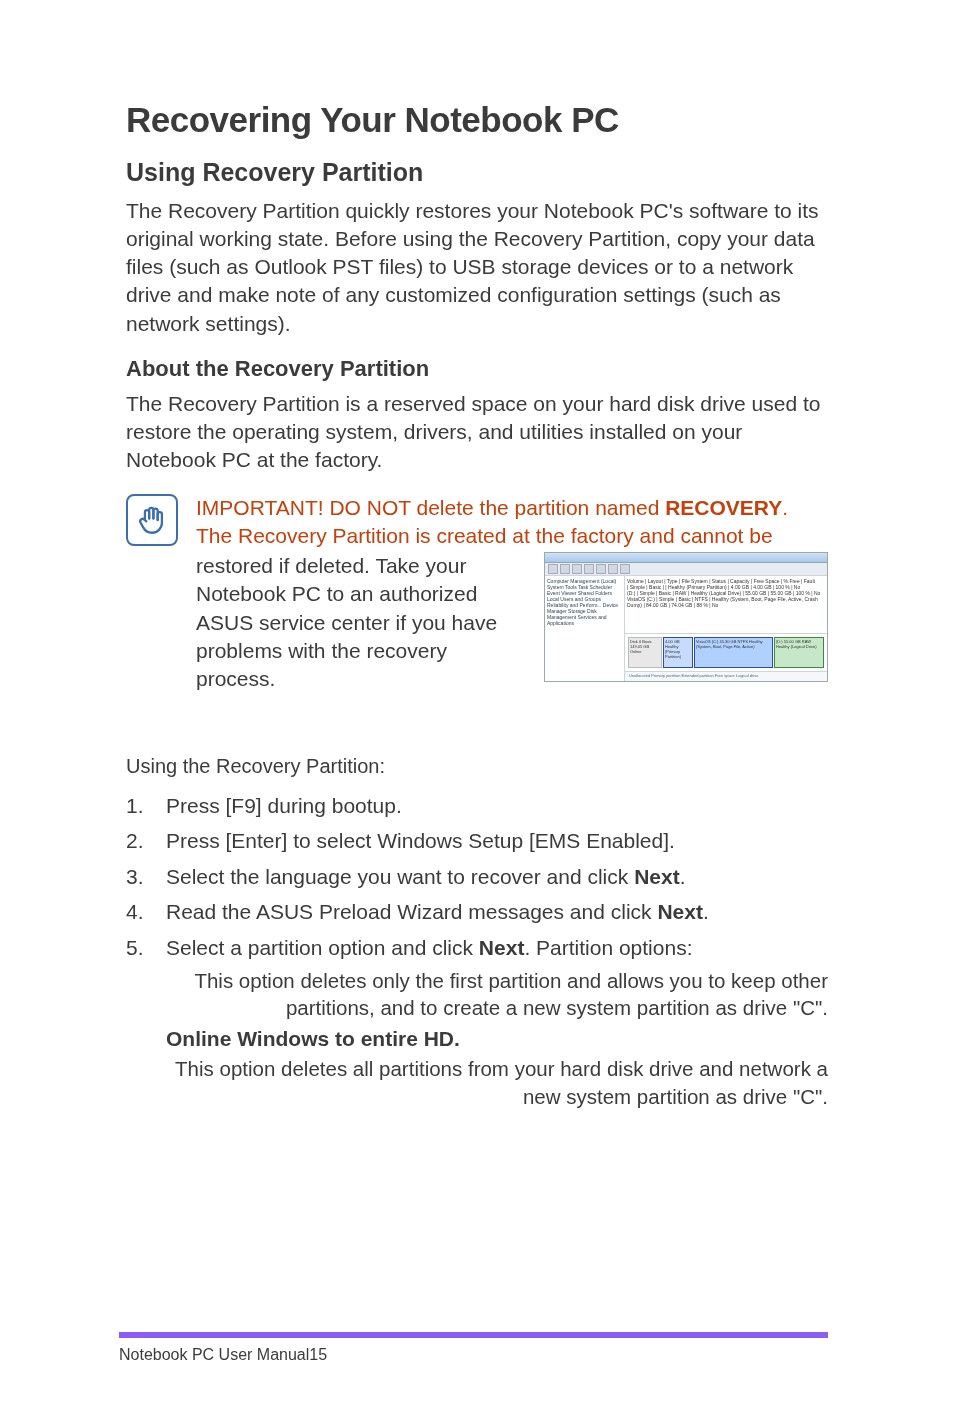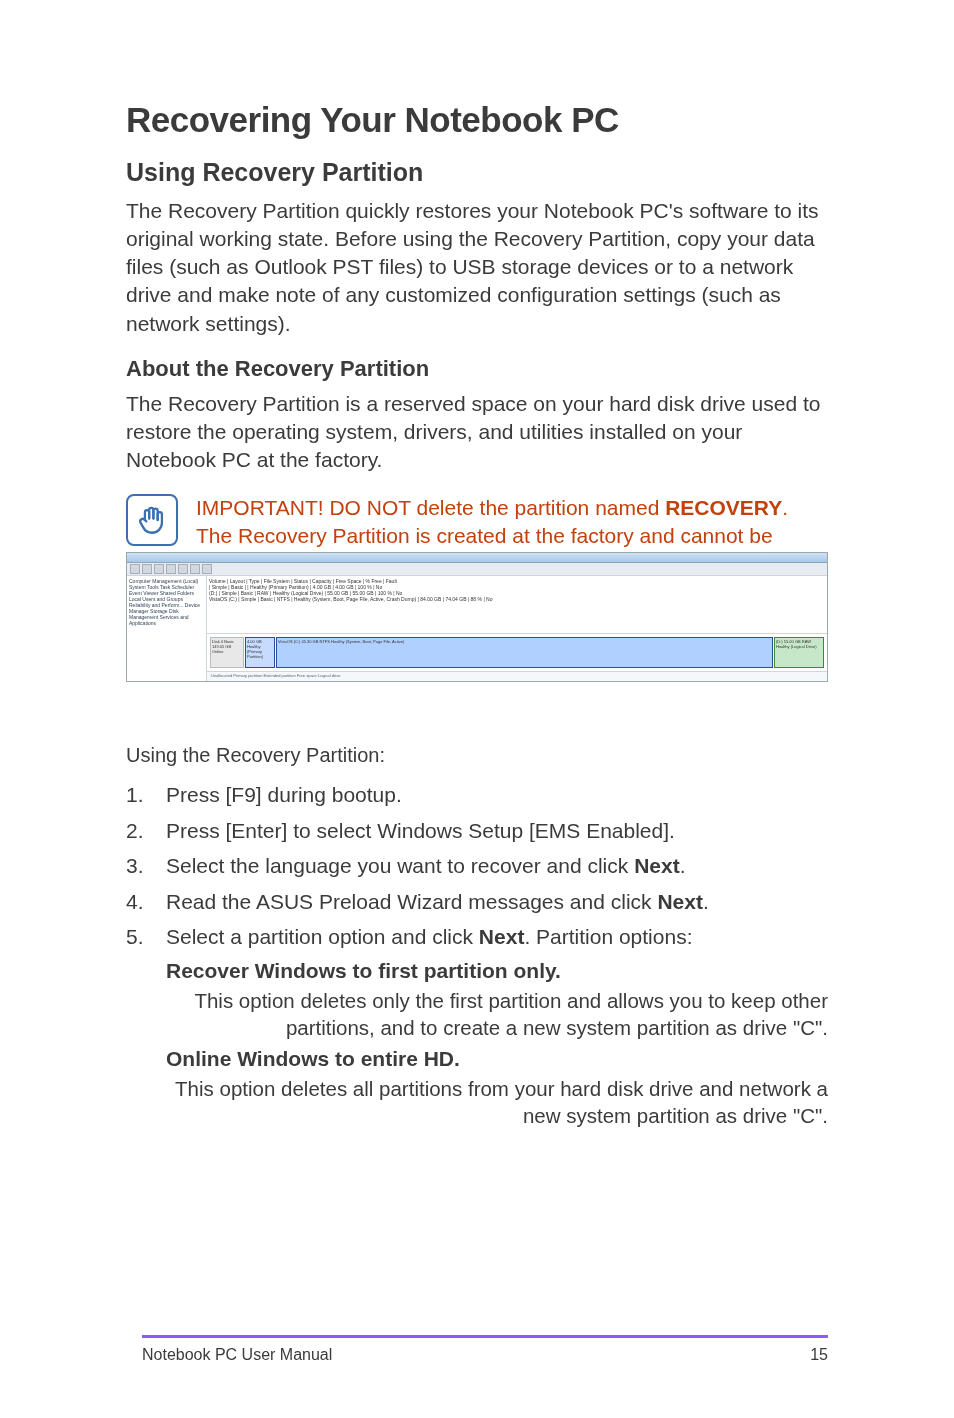--- a/index.html
+++ b/index.html
@@ -133,26 +133,25 @@
     .sub-body {
       font-size: 20.5px;
       line-height: 1.32;
       color: #3b3b3b;
       margin-bottom: 6px;
       text-align: right;
     }
     .footer {
       position: absolute;
       bottom: 54px;
-      left: 142px;
+      left: 119px;
       right: 126px;
-      border-top: 3px solid #8b5cf6;
+      border-top: 6px solid #8b5cf6;
       padding-top: 8px;
       display: flex;
-      justify-content: space-between;
       font-size: 16px;
       color: #3b3b3b;
     }
     b { font-weight: 700; }
   </style>
 </head>
 <body>
 
 <h1>Recovering Your Notebook PC</h1>
 
@@ -171,20 +170,21 @@
       <path d="M13 11V5.5a1.5 1.5 0 013 0V12"></path>
       <path d="M16 12V8a1.5 1.5 0 013 0v6a7 7 0 01-7 7h0a7 7 0 01-6.2-3.8L4 14a1.8 1.8 0 013-2l1 1"></path>
     </svg>
   </div>
   <div class="important-text">
     <span>IMPORTANT! DO NOT delete the partition named </span><b>RECOVERY</b><span>. The Recovery Partition is created at the factory and cannot be </span>
   </div>
 </div>
 
 <div class="split-row">
+  <div class="split-text">restored if deleted. Take your Notebook PC to an authorized ASUS service center if you have problems with the recovery process.</div>
   <div class="disk-mgmt-img">
     <div class="dm-bar"></div>
     <div class="dm-tool">
         <span></span>
         <span></span>
         <span></span>
         <span></span>
         <span></span>
         <span></span>
         <span></span>
@@ -238,21 +238,20 @@
   </li>
   <li>
     <span>Read the ASUS Preload Wizard messages and click </span><b>Next</b><span>.</span>
   </li>
   <li>
     <span>Select a partition option and click </span><b>Next</b><span>. Partition options:</span>
   </li>
 </ol>
 
 <div class="sub">
-  <div class="sub-title">Recover Windows to first partition only.</div>
   <div class="sub-body">This option deletes only the first partition and allows you to keep other partitions, and to create a new system partition as drive "C".</div>
   <div class="sub-title">Online Windows to entire HD.</div>
   <div class="sub-body">This option deletes all partitions from your hard disk drive and network a new system partition as drive "C".</div>
 </div>
 
 <div class="footer">
   <span>Notebook PC User Manual</span>
   <span>15</span>
 </div>
 

